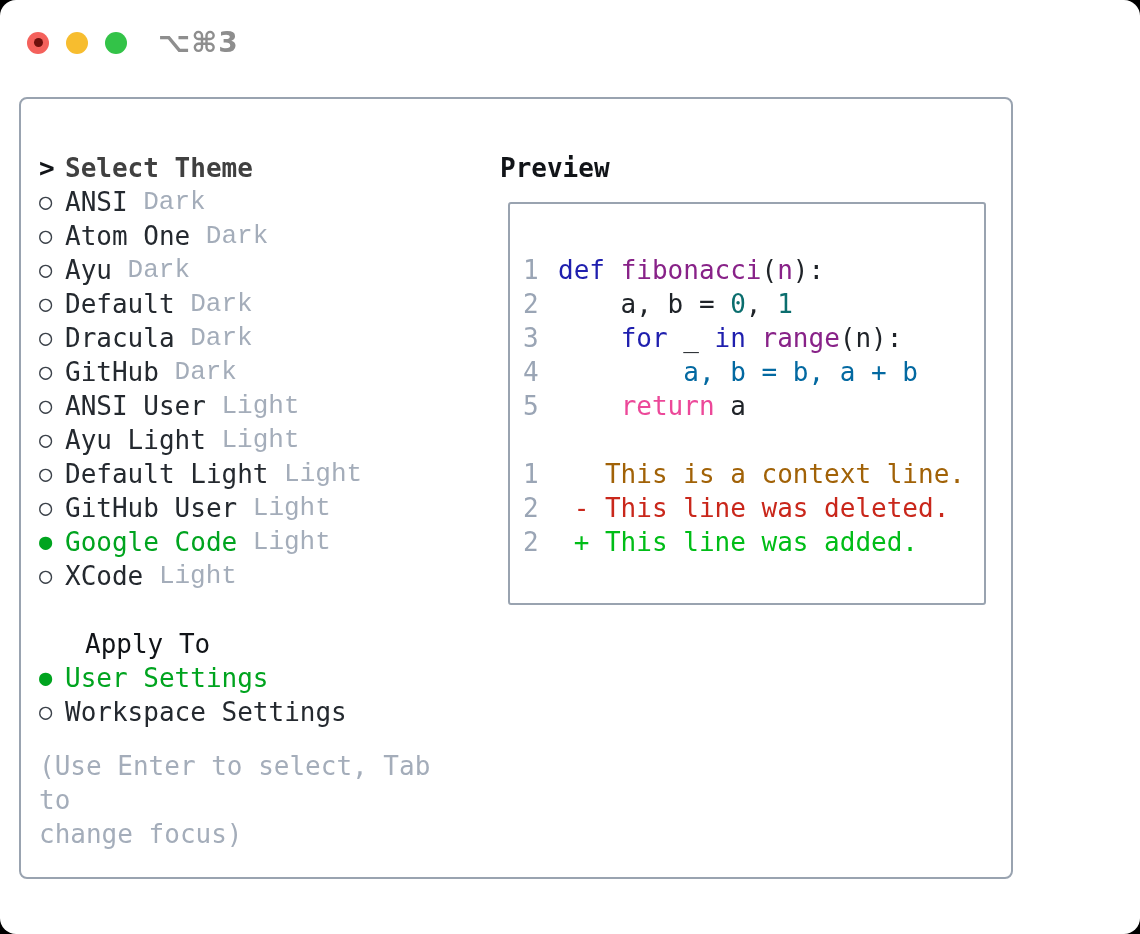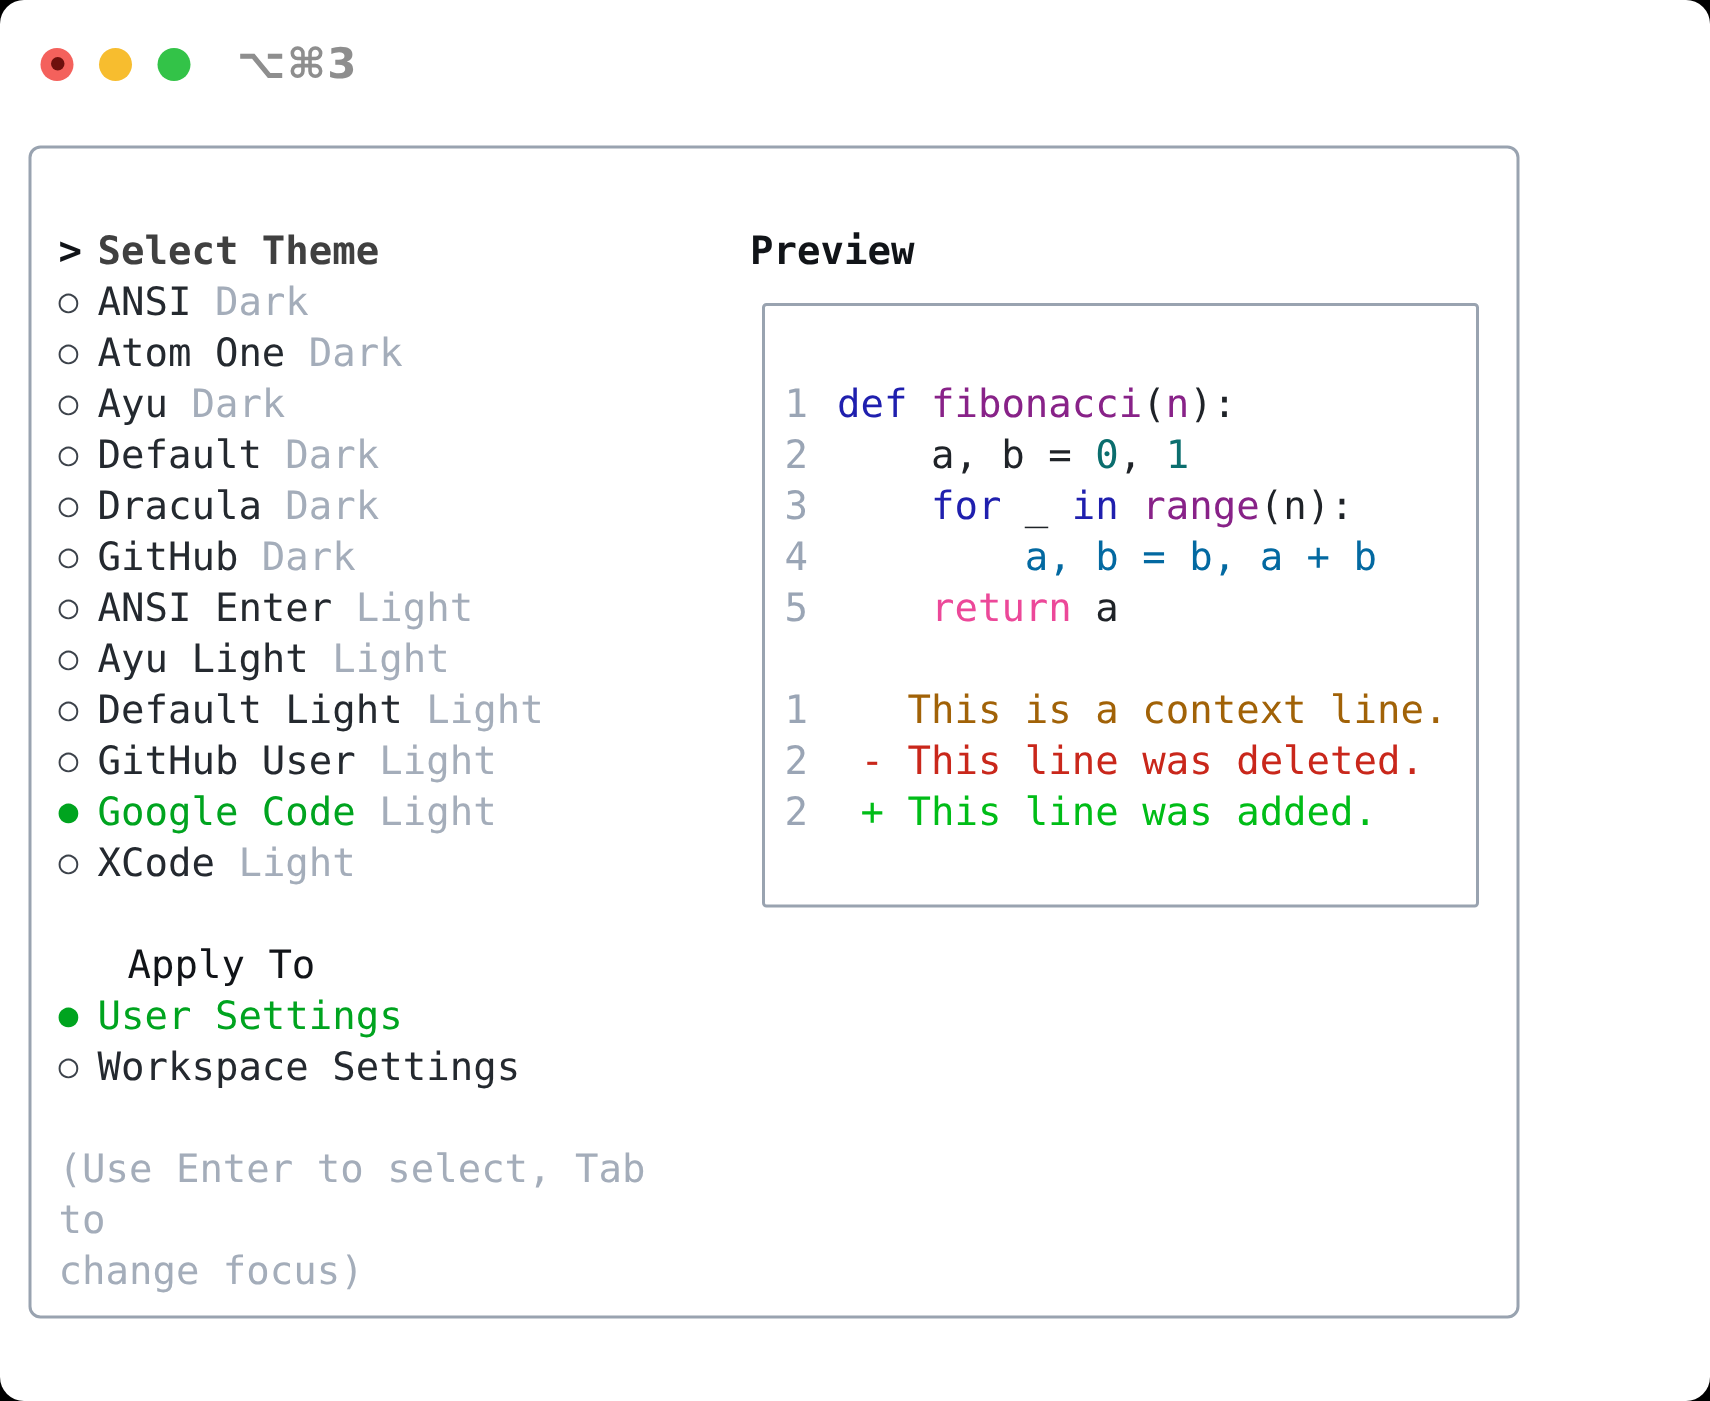--- a/index.html
+++ b/index.html
@@ -54,23 +54,23 @@
     width:26px; flex:0 0 26px;
     font-size:22px; line-height:34px;
     color:#3c424a;
   }
   .marker.sel { color:var(--selection); }
   .marker.caret { color:#111418; font-weight:bold; font-size:26px; }
   .hdr  { font-weight:bold; color:#404040; }
   .hdr2 { color:#111418;margin-left:20px; }
   .item-name { color:var(--text); }
   .item-name.sel { color:var(--selection); }
-  .item-variant { color:var(--muted); }
+  .item-variant { color:var(--muted);font-family:Liberation Mono, monospace; }
   .hint {
-    margin-top:34px;
+    margin-top:20px;
     color:var(--muted);
     white-space:pre-line;
     max-width:430px;
   }
   
   .preview-title {
     position:absolute; left:479px; top:52px;
     font-size:26px; line-height:34px;
     font-weight:bold; color:#111418;
   }
@@ -116,21 +116,21 @@
         <span class="hdr">Select Theme</span>
       </div>
 
       <div id="theme-list">
           <div class="row"><span class="marker">○</span><span class="item-name">ANSI</span><span class="item-variant"> Dark</span></div>
           <div class="row"><span class="marker">○</span><span class="item-name">Atom One</span><span class="item-variant"> Dark</span></div>
           <div class="row"><span class="marker">○</span><span class="item-name">Ayu</span><span class="item-variant"> Dark</span></div>
           <div class="row"><span class="marker">○</span><span class="item-name">Default</span><span class="item-variant"> Dark</span></div>
           <div class="row"><span class="marker">○</span><span class="item-name">Dracula</span><span class="item-variant"> Dark</span></div>
           <div class="row"><span class="marker">○</span><span class="item-name">GitHub</span><span class="item-variant"> Dark</span></div>
-          <div class="row"><span class="marker">○</span><span class="item-name">ANSI Enter</span><span class="item-variant"> Light</span></div>
+          <div class="row"><span class="marker">○</span><span class="item-name">ANSI User</span><span class="item-variant"> Light</span></div>
           <div class="row"><span class="marker">○</span><span class="item-name">Ayu Light</span><span class="item-variant"> Light</span></div>
           <div class="row"><span class="marker">○</span><span class="item-name">Default Light</span><span class="item-variant"> Light</span></div>
           <div class="row"><span class="marker">○</span><span class="item-name">GitHub User</span><span class="item-variant"> Light</span></div>
           <div class="row"><span class="marker sel">●</span><span class="item-name sel">Google Code</span><span class="item-variant"> Light</span></div>
           <div class="row"><span class="marker">○</span><span class="item-name">XCode</span><span class="item-variant"> Light</span></div>
         </div>
 
       <div class="row blank"></div>
 
       <div class="row">

